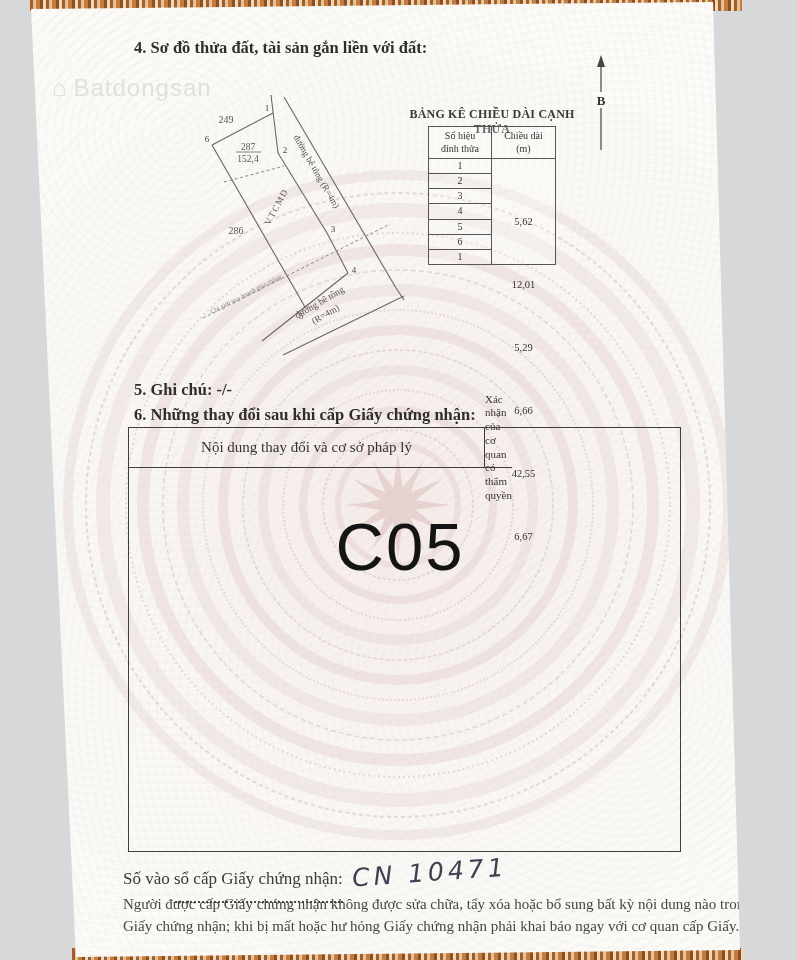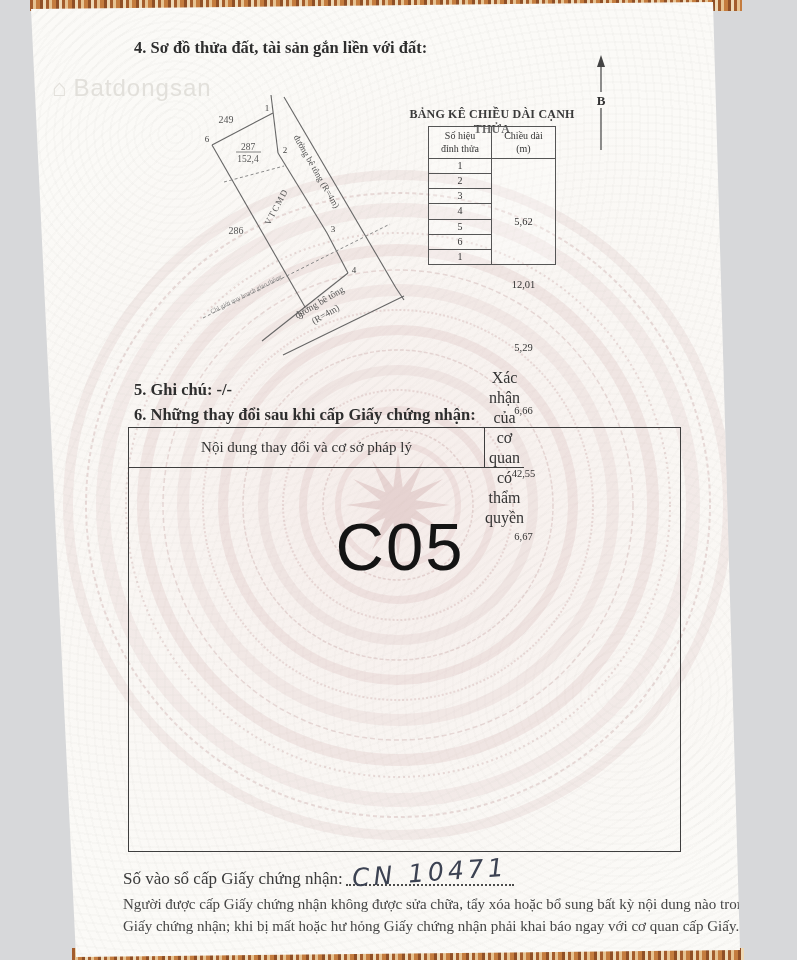--- a/index.html
+++ b/index.html
@@ -32,29 +32,29 @@
   .et-verts{width:62px;border-right:1.2px solid #555;display:flex;flex-direction:column;}
   .et-verts div{flex:1;border-bottom:1px solid #555;text-align:center;font-size:10px;line-height:14px;}
   .et-verts div:last-child{border-bottom:none;}
   .et-lens{flex:1;padding-top:7px;}
   .et-lens div{height:15px;text-align:center;font-size:10.5px;line-height:15px;margin-top:48px;}
   
   .changes-table{position:absolute;left:128px;top:427px;width:551px;height:423px;
      border:1.6px solid #3e3e3e;display:flex;flex-direction:row;}
   .ct-head{display:flex;border-bottom:1.3px solid #3e3e3e;height:39px;}
   .ct-head .c1{width:355px;border-right:1.3px solid #3e3e3e;display:flex;align-items:center;justify-content:center;font-size:15px;color:#333;}
-  .ct-head .c2{flex:1;display:flex;flex-direction:column;justify-content:center;text-align:center;font-size:16px;line-height:1.25;color:#333;}
+  .ct-head .c2{flex:1;display:flex;flex-direction:column;justify-content:center;font-size:11px;line-height:1.25;color:#333;}
   .ct-body{flex:1;display:flex;}
   .ct-body .c1{width:355px;border-right:1.3px solid #3e3e3e;}
   .ct-body .c2{flex:1;}
   
   .c05{position:absolute;left:400px;top:513px;transform:translateX(-50%);
      font-family:"Liberation Sans",sans-serif;font-size:67px;color:#141414;letter-spacing:2px;line-height:1;}
   
-  .registry{position:absolute;left:123px;top:869px;display:flex;align-items:flex-end;font-size:17px;color:#3a3a3a;}
+  .registry{position:absolute;left:123px;top:869px;display:flex;align-items:flex-end;font-size:17px;color:#3a3a3a;flex-direction:column;}
   .leader{display:inline-block;width:168px;border-bottom:2.2px dotted #4b4b4b;margin:0 0 3px 3px;height:12px;}
   .handwriting{position:absolute;left:352px;top:858px;font-family:"DejaVu Sans",sans-serif;font-style:italic;
      font-size:25px;letter-spacing:4px;color:#3c4252;transform:rotate(-4deg);}
   .footer-line{position:absolute;left:123px;width:585px;font-size:15px;color:#454545;white-space:nowrap;}
   svg{position:absolute;left:0;top:0;pointer-events:none;}
   svg text{font-family:"Liberation Serif",serif;}
 </style>
 </head>
 <body>
 

